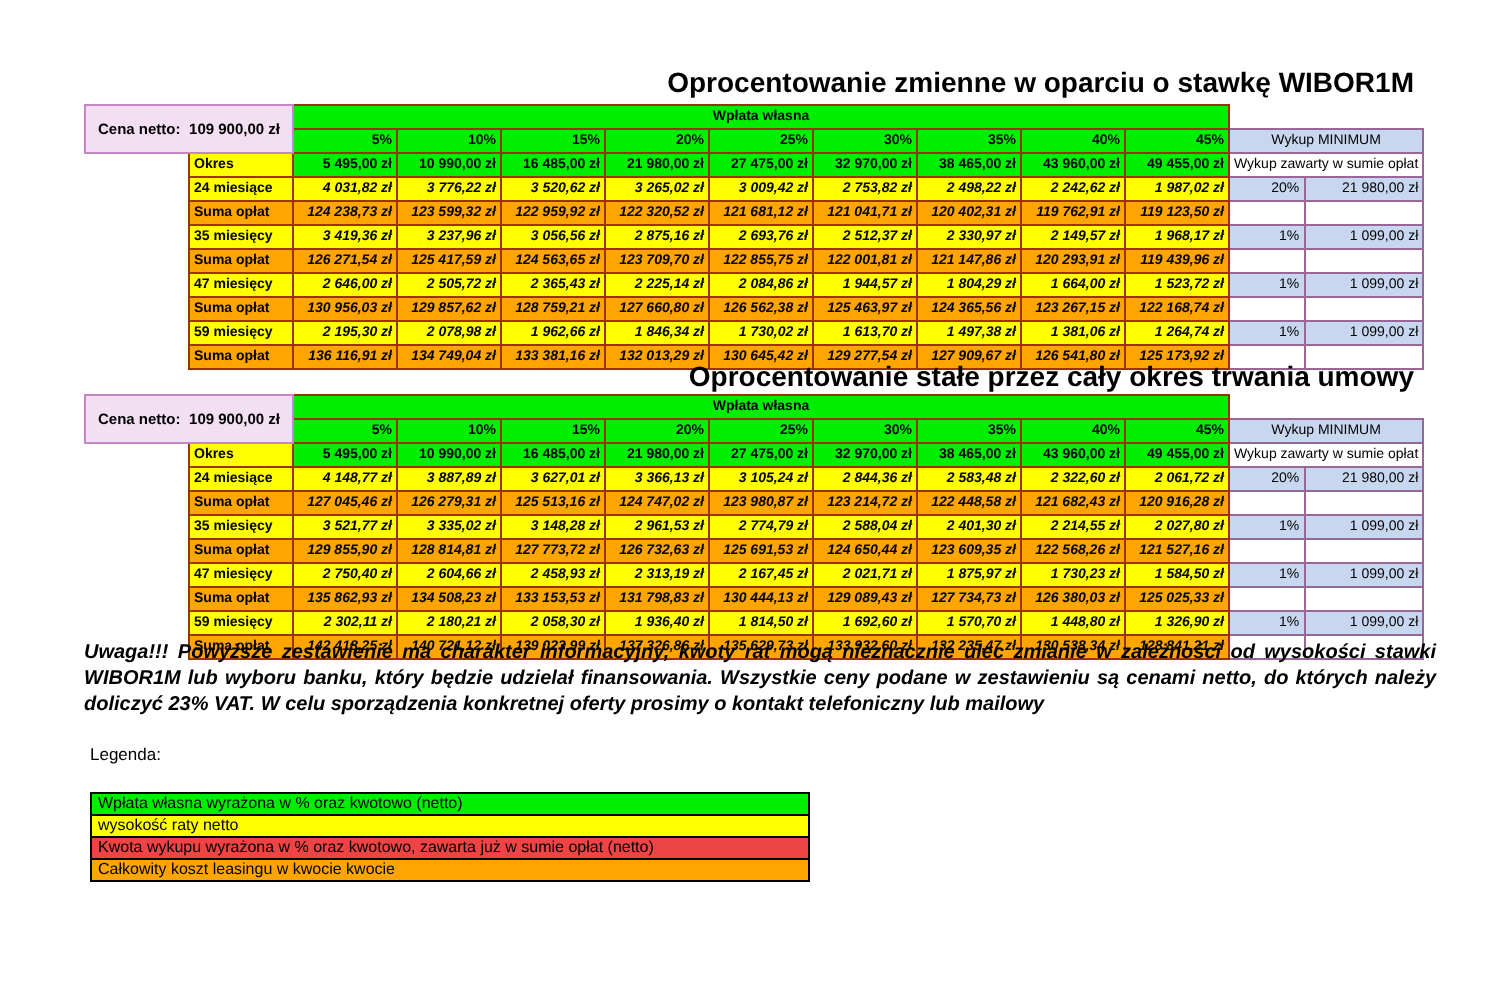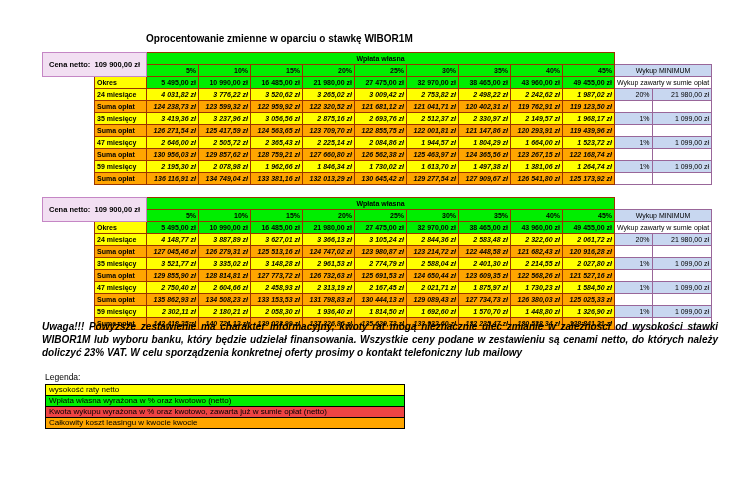--- a/index.html
+++ b/index.html
@@ -1,17 +1,17 @@
 <!DOCTYPE html>
 <html><head>
 <meta charset="utf-8">
 <style>
   html,body{margin:0;padding:0;background:#fff;}
   #doc{position:relative;width:750px;height:500px;background:#fff;font-family:"Liberation Sans",sans-serif;color:#000;overflow:hidden;}
-  .title{position:absolute;left:146px;width:561px;text-align:left;font-weight:bold;font-size:10px;}
+  .title{position:absolute;left:146px;width:561px;text-align:right;font-weight:bold;font-size:14px;}
   #title1{top:33px;}
   #title2{top:180px;}
   .tblock{position:absolute;left:42px;}
   #table1{top:52px;}
   #table2{top:197px;}
   table.ltable{border-collapse:collapse;table-layout:fixed;}
   table.ltable td{height:11px;padding:0 2px;font-size:7px;line-height:9px;white-space:nowrap;overflow:hidden;}
   td.blank{border:none;background:#fff;}
   td.pink{background:#F2DFF2;border:1px solid #C586C5;padding:0;margin-top:24px;}
   td.pink .pwrap{display:flex;justify-content:space-between;align-items:center;padding:0 4px;font-weight:bold;font-size:7.5px;}
@@ -22,21 +22,21 @@
   td.ol{background:#FFA500;border:1px solid #993300;text-align:left;font-weight:bold;}
   td.yv{background:#FFFF00;border:1px solid #993300;text-align:right;font-weight:bold;font-style:italic;}
   td.ov{background:#FFA500;border:1px solid #993300;text-align:right;font-weight:bold;font-style:italic;}
   td.wh{background:#C8D7F0;border:1px solid #996699;text-align:center;}
   td.ws{background:#fff;border:1px solid #996699;text-align:center;font-size:6.8px;}
   td.wp{background:#C8D7F0;border:1px solid #996699;text-align:right;}
   td.wa{background:#C8D7F0;border:1px solid #996699;text-align:right;}
   td.we{background:#fff;border:1px solid #996699;}
   #note{position:absolute;left:42px;top:320px;width:676px;font-size:10px;font-weight:bold;font-style:italic;line-height:13px;text-align:justify;}
   #legend{position:absolute;left:45px;top:372px;}
-  #legend .lt{font-size:8.5px;margin-bottom:3px;}
+  #legend .lt{font-size:8.5px;margin-bottom:15px;}
   .lrow{width:352px;height:10px;border:1px solid #000;margin-top:-1px;font-size:8px;line-height:10px;padding:0 3px;overflow:hidden;white-space:nowrap;}
 </style>
 </head>
 <body>
 
 <div id="doc">
   <div class="title" id="title1">Oprocentowanie zmienne w oparciu o stawkę WIBOR1M</div>
   <div class="tblock" id="table1">
       <table class="ltable">
         <colgroup>
@@ -207,20 +207,21 @@
             <td class="ov">129 277,54 zł</td>
             <td class="ov">127 909,67 zł</td>
             <td class="ov">126 541,80 zł</td>
             <td class="ov">125 173,92 zł</td>
             <td class="we"></td>
             <td class="we"></td>
           </tr>
         </tbody>
       </table>
     </div>
+  <div class="title" id="title2">Oprocentowanie stałe przez cały okres trwania umowy</div>
   <div class="tblock" id="table2">
       <table class="ltable">
         <colgroup>
           <col style="width:52px">
           <col style="width:52px">
           <col style="width:52px">
           <col style="width:52px">
           <col style="width:52px">
           <col style="width:52px">
           <col style="width:52px">
@@ -388,19 +389,19 @@
             <td class="we"></td>
             <td class="we"></td>
           </tr>
         </tbody>
       </table>
     </div>
   <div id="note">Uwaga!!! Powyższe zestawienie ma charakter informacyjny, kwoty rat mogą nieznacznie ulec zmianie w zależności od wysokości stawki WIBOR1M lub wyboru banku, który będzie udzielał finansowania. Wszystkie ceny podane w zestawieniu są cenami netto, do których należy doliczyć 23% VAT. W celu sporządzenia konkretnej oferty prosimy o kontakt telefoniczny lub mailowy</div>
   <div id="legend">
     <div class="lt">Legenda:</div>
     <div id="legend-rows">
+        <div class="lrow" style="background:#00EE00">Wpłata własna wyrażona w % oraz kwotowo (netto)</div>
         <div class="lrow" style="background:#FFFF00">wysokość raty netto</div>
-        <div class="lrow" style="background:#00EE00">Wpłata własna wyrażona w % oraz kwotowo (netto)</div>
         <div class="lrow" style="background:#ef4444">Kwota wykupu wyrażona w % oraz kwotowo, zawarta już w sumie opłat (netto)</div>
         <div class="lrow" style="background:#FFA500">Całkowity koszt leasingu w kwocie kwocie</div>
       </div>
   </div>
 </div>
 
 </body></html>

